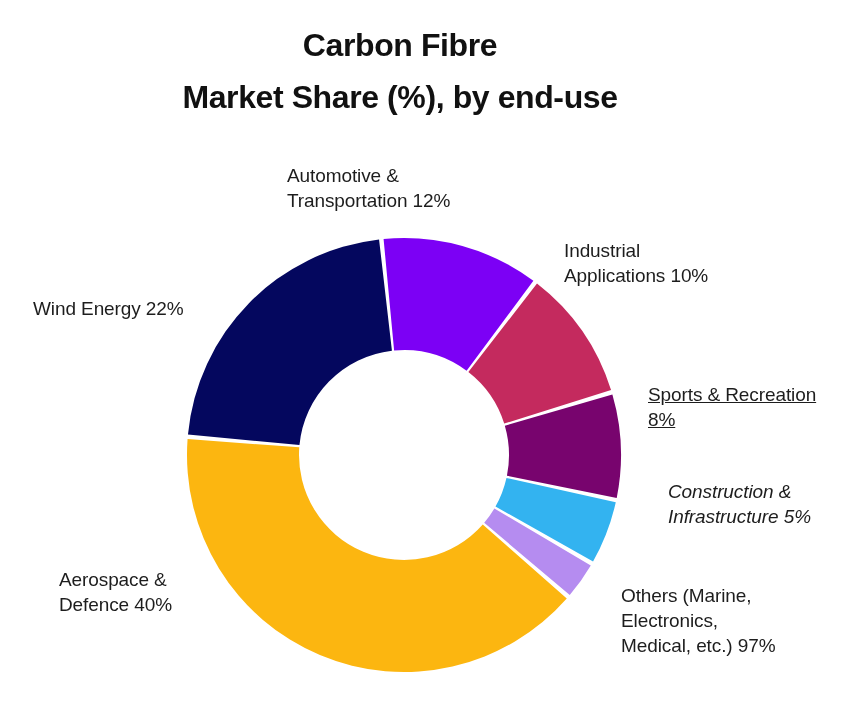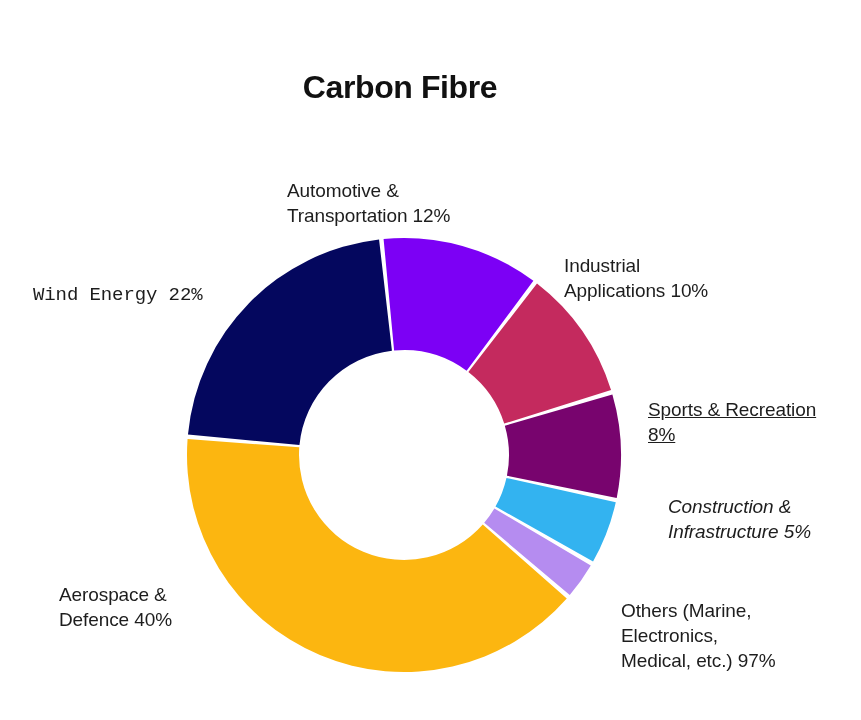--- a/index.html
+++ b/index.html
@@ -21,21 +21,20 @@
     position: absolute;
     top: 20px;
     left: 0;
     width: 800px;
     text-align: center;
     font-weight: bold;
     font-size: 32px;
     line-height: 1.62;
     letter-spacing: -0.4px;
     color: #111111;
-    margin-top: 42px;
   }
   #chart-title .line1 { display: block; }
   #chart-title .line2 { display: block; }
 
   
   #donut-wrap {
     position: absolute;
     left: 0;
     top: 0;
     width: 861px;
@@ -47,35 +46,35 @@
   }
 
   
   .slice-label {
     position: absolute;
     font-size: 19px;
     line-height: 25px;
     color: #1d1d1d;
     white-space: pre-line;
     letter-spacing: -0.1px;
-    margin-top: 15px;
   }
   .lbl-automotive   { left: 287px; top: 163px; }
   .lbl-industrial   { left: 564px; top: 238px; }
   .lbl-sports       { left: 648px; top: 382px; text-decoration: underline; }
   .lbl-construction { left: 668px; top: 479px; font-style: italic; }
   .lbl-others       { left: 621px; top: 583px; }
-  .lbl-wind         { left: 33px;  top: 268px; font-family: Liberation Mono, monospace; }
+  .lbl-wind         { left: 33px;  top: 296px; }
   .lbl-aerospace    { left: 59px;  top: 567px; }
 </style>
 </head>
 <body>
 
 <div id="chart-title">
   <span class="line1">Carbon Fibre</span>
+  <span class="line2">Market Share (%), by end-use</span>
 </div>
 
 <div id="donut-wrap">
   <svg id="donut-svg" width="861" height="720" viewBox="0 0 861 720">
       <path d="M 383.58 238.96 A 217 217 0 0 1 533.38 280.79 L 466.60 370.70 A 105 105 0 0 0 394.12 350.47 Z" fill="#7C00F5"></path>
       <path d="M 537.00 283.54 A 217 217 0 0 1 611.07 390.11 L 504.20 423.60 A 105 105 0 0 0 468.36 372.03 Z" fill="#C42A5E"></path>
       <path d="M 612.38 394.46 A 217 217 0 0 1 616.72 497.89 L 506.93 475.75 A 105 105 0 0 0 504.83 425.71 Z" fill="#78046E"></path>
       <path d="M 615.77 502.34 A 217 217 0 0 1 593.05 561.53 L 495.48 506.54 A 105 105 0 0 0 506.47 477.91 Z" fill="#33B3F0"></path>
       <path d="M 590.78 565.46 A 217 217 0 0 1 569.74 595.06 L 484.20 522.77 A 105 105 0 0 0 494.38 508.45 Z" fill="#B58CF0"></path>
       <path d="M 566.77 598.50 A 217 217 0 0 1 187.58 439.11 L 299.28 447.31 A 105 105 0 0 0 482.76 524.44 Z" fill="#FCB610"></path>

